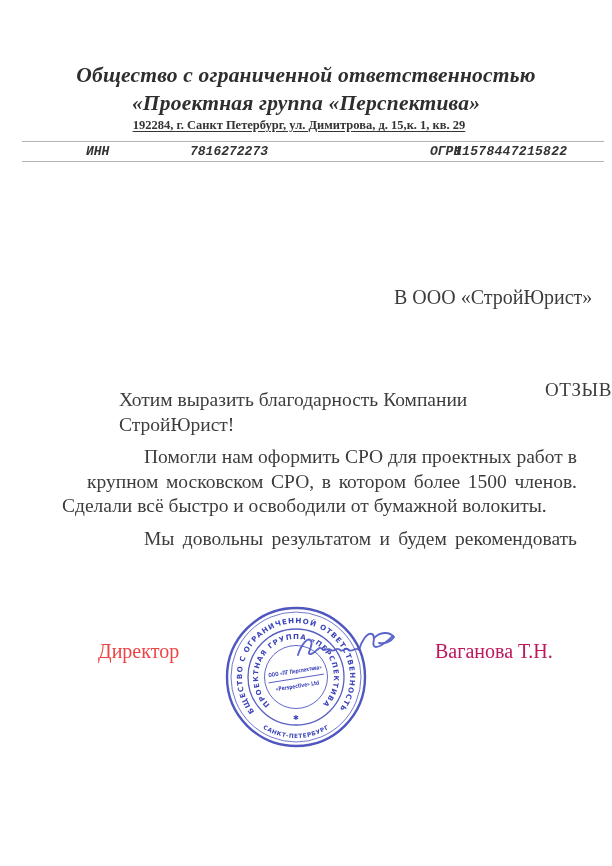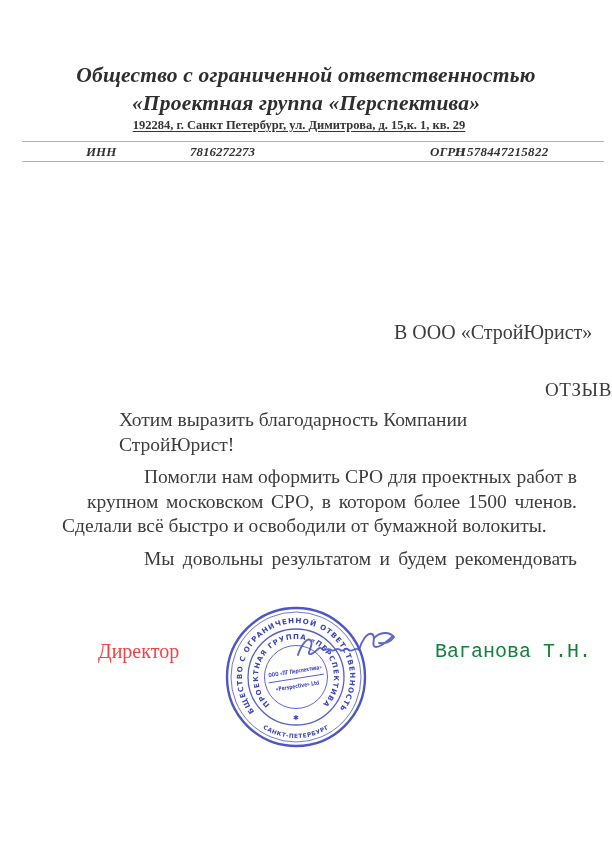--- a/index.html
+++ b/index.html
@@ -16,36 +16,36 @@
     color:#2e2e2e;letter-spacing:0.2px;
   }
   .address-line{
     left:0;right:14px;text-align:center;
     font-weight:bold;font-size:12.5px;line-height:15px;
     color:#343434;text-decoration:underline;text-underline-offset:2px;
   }
   
   .req-row{
     left:22px;top:141px;width:582px;height:19px;
-    border-top:1px solid #b3b3b3;border-bottom:1px solid #b3b3b3;
+    border-top:1px solid #b3b3b3;border-bottom:1px solid #b3b3b3;font-family:Liberation Mono, monospace;
   }
   .req{position:absolute;top:2px;font-weight:bold;font-style:italic;
     font-size:13px;line-height:15px;color:#333;}
   
-  .recipient{left:394px;top:286px;font-size:20px;color:#3c3c3c;margin-top:35px;}
+  .recipient{left:394px;top:286px;font-size:20px;color:#3c3c3c;}
   .doc-title{left:62px;right:0;top:379px;text-align:right;
     font-size:19px;letter-spacing:0.6px;color:#3c3c3c;}
-  .body-text{left:62px;top:408px;width:515px;font-size:19.5px;color:#3c3c3c;}
+  .body-text{left:62px;top:388px;width:515px;font-size:19.5px;color:#3c3c3c;}
   .para{margin:0 0 8px 0;}
   .bline{line-height:24.6px;}
   .bline.just{text-align:justify;text-align-last:justify;margin-left:25px;}
   .bline.first{padding-left:57px;}
   
   .role{left:98px;top:640px;font-size:20px;color:#ef4444;}
-  .person{left:435px;top:640px;font-size:20px;color:#15803d;font-family:Liberation Mono, monospace;}
+  .person{left:435px;top:640px;font-size:20px;color:#be185d;}
   .stamp-svg{left:221px;top:602px;opacity:0.93;}
   .sign-svg{left:292px;top:624px;}
 </style>
 </head>
 <body>
 
 <div class="abs org-line" style="top:62px">Общество с ограниченной ответственностью</div>
 <div class="abs org-line" style="top:90px">«Проектная группа «Перспектива»</div>
 <div class="abs address-line" style="top:118px">192284, г. Санкт Петербург, ул. Димитрова, д. 15,к. 1, кв. 29</div>
 

